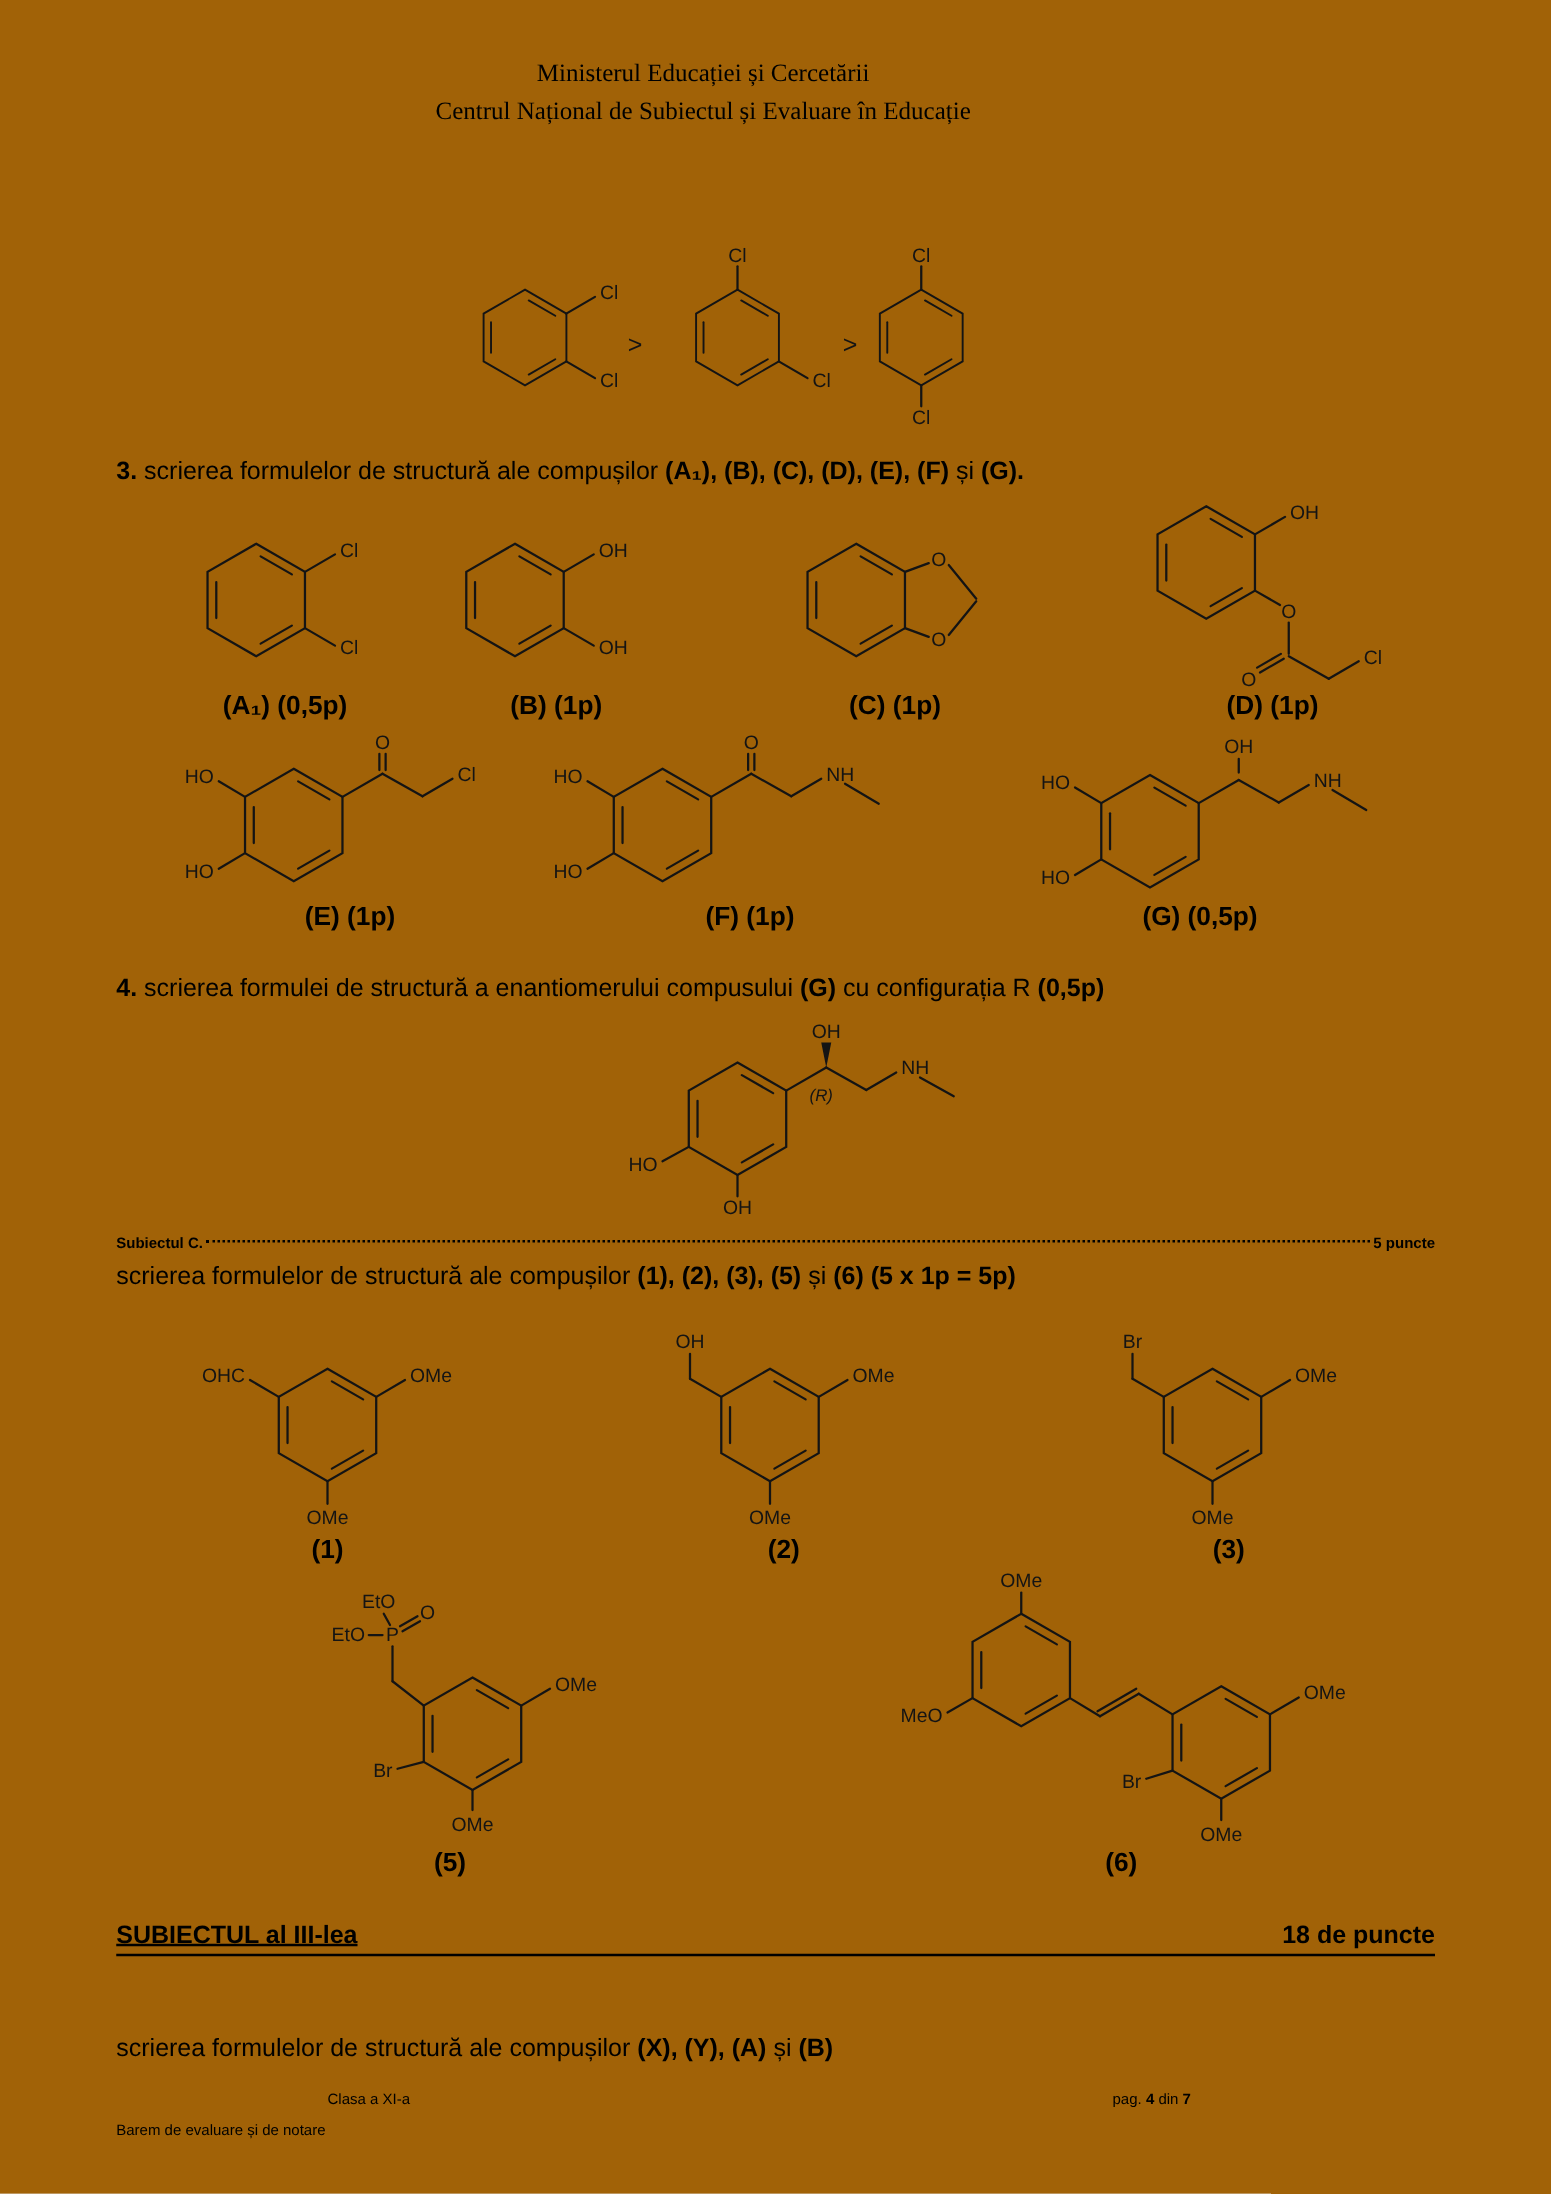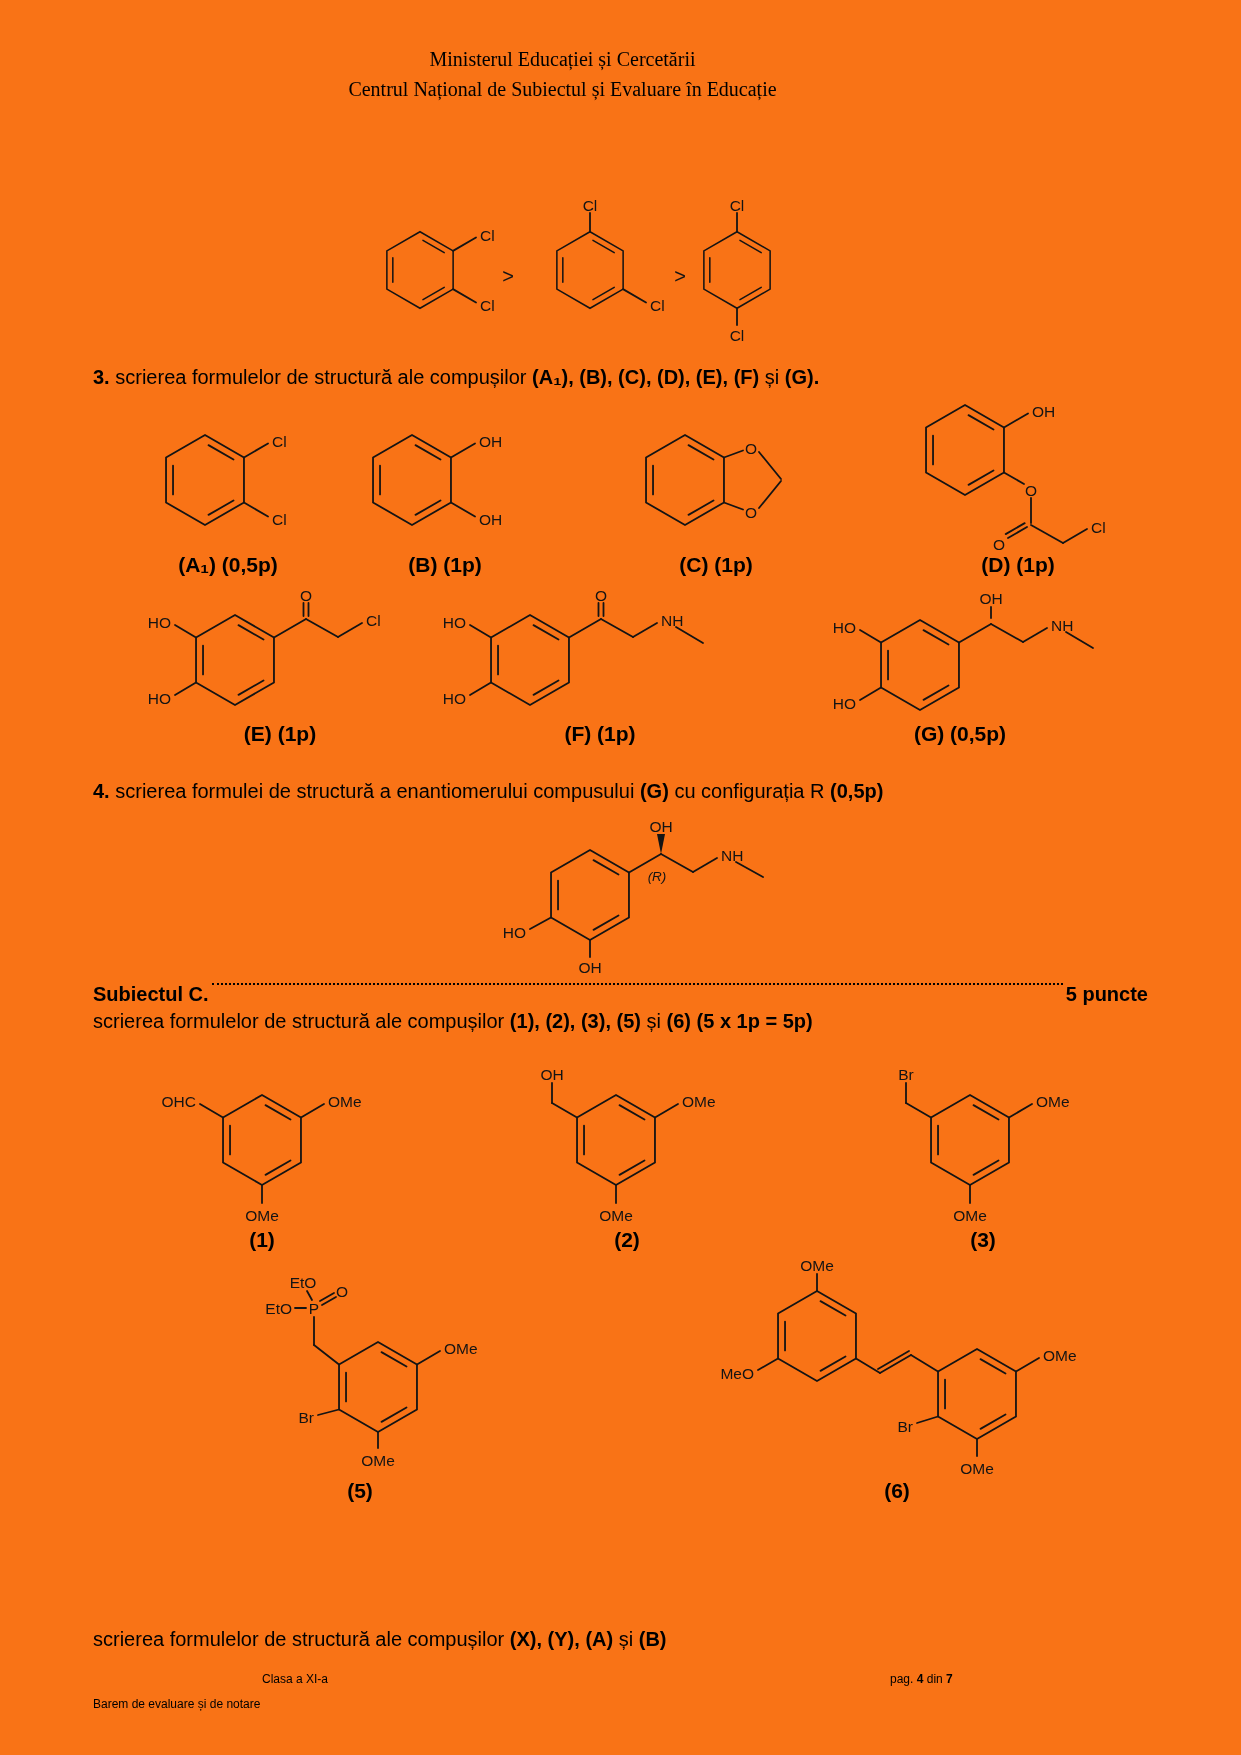--- a/index.html
+++ b/index.html
@@ -1,23 +1,23 @@
 <!DOCTYPE html>
 <html lang="ro"><head>
 <meta charset="utf-8">
 <style>
   html,body{margin:0;padding:0;background:#e8e8e8;}
-  .page{position:relative;width:1241px;height:1755px;background:#f97316;margin:0 auto;
+  .page{position:relative;width:1241px;height:1755px;background:#a16207;margin:0 auto;
         font-family:"Liberation Sans","DejaVu Sans",sans-serif;color:#000;overflow:hidden;}
   .abs{position:absolute;}
   .serif{font-family:"Liberation Serif","DejaVu Serif",serif;}
   .hdr{left:0;top:44px;width:1125px;text-align:center;font-size:20px;line-height:30px;}
   .line{font-size:20px;line-height:27px;white-space:nowrap;}
   .indent{margin-left:24px;}
-  .leaderrow{left:93px;width:1055px;display:flex;align-items:flex-start;font-size:20px;font-weight:bold;line-height:24px;}
+  .leaderrow{left:93px;width:1055px;display:flex;align-items:center;font-size:12px;font-weight:bold;line-height:24px;}
   .leader{flex:1;border-bottom:2.6px dotted #000;margin:0 3px 4px 3px;height:1px;}
   .rulerow{left:93px;width:1055px;display:flex;justify-content:space-between;font-size:20px;font-weight:bold;
            border-bottom:2.5px solid #000;padding-bottom:3px;line-height:24px;}
   .cap{position:absolute;transform:translateX(-50%);font-weight:bold;font-size:21px;white-space:nowrap;}
   .footer-text{font-size:12px;}
   svg.struct{position:absolute;overflow:visible;}
   .bond{stroke:#141414;stroke-width:1.8;fill:none;stroke-linecap:round;}
   svg text{font-size:15.5px;fill:#141414;font-family:"Liberation Sans","DejaVu Sans",sans-serif;}
   svg text.rlab{font-size:13.5px;font-style:italic;}
   svg text.gt{font-size:20px;fill:#141414;}
@@ -279,20 +279,24 @@
     <use href="#benz" transform="translate(277,149)"></use>
     <line class="bond" x1="316" y1="126.5" x2="339" y2="113"></line>
     <text x="343" y="110" dominant-baseline="central">OMe</text>
     <line class="bond" x1="238" y1="171.5" x2="217" y2="178"></line>
     <text x="213" y="181" text-anchor="end" dominant-baseline="central">Br</text>
     <line class="bond" x1="277" y1="194" x2="277" y2="211"></line>
     <text x="277" y="223" text-anchor="middle" dominant-baseline="central">OMe</text>
   </svg>
   <div class="cap" style="left:897px;top:1479px;">(6)</div>
 
+  <div class="abs rulerow" style="top:1536px;">
+    <b style="text-decoration:underline;">SUBIECTUL al III-lea</b>
+    <b>18 de puncte</b>
+  </div>
 
   <div class="abs line" style="left:93px;top:1590px;margin-top:36px;">
     <span>scrierea formulelor de structură ale compușilor</span>
     <b>(X), (Y), (A)</b>
     <span>și</span>
     <b>(B)</b>
   </div>
 
   <div class="abs footer-text" style="left:262px;top:1672px;">Clasa a XI-a</div>
   <div class="abs footer-text" style="left:890px;top:1672px;">

